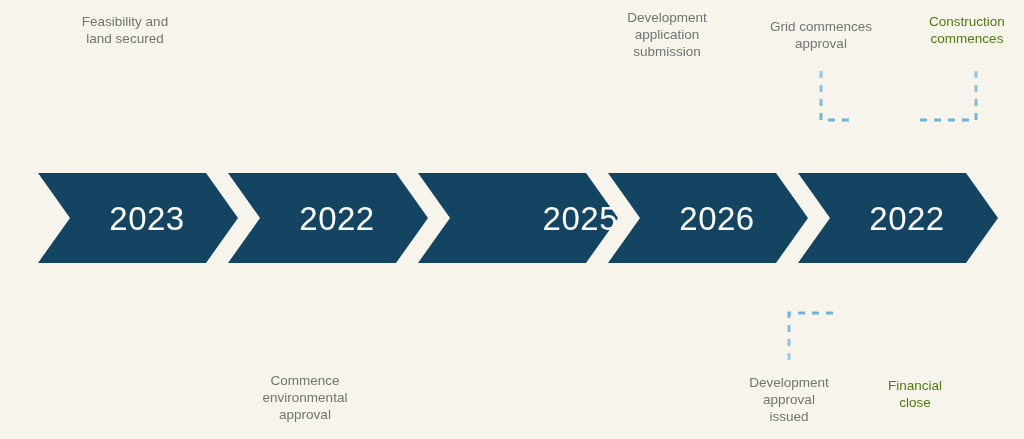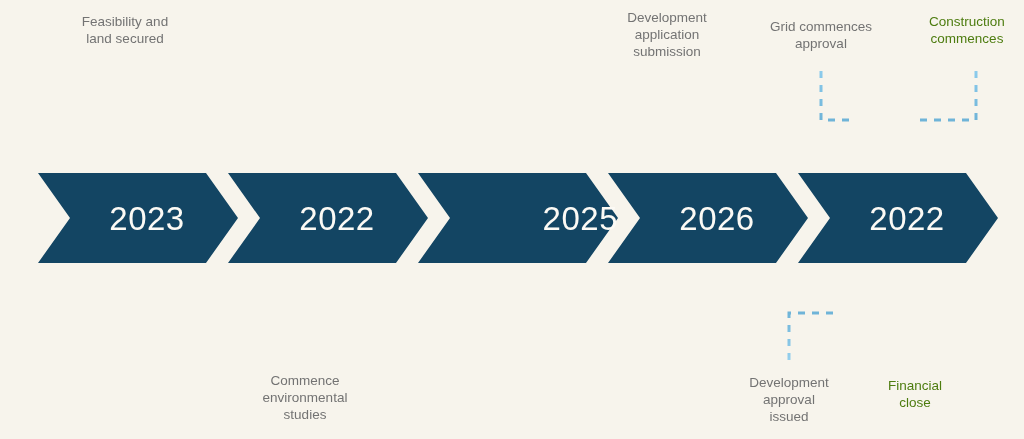--- a/index.html
+++ b/index.html
@@ -183,21 +183,21 @@
 submission</div>
 
   <div class="tl-label" style="left:748px; top:18px; width:146px;">Grid commences
 approval</div>
 
   <div class="tl-label navy" style="left:910px; top:13px; width:114px;">Construction
 commences</div>
 
   <div class="tl-label" style="left:235px; top:372px; width:140px;">Commence
 environmental
-studies</div>
+approval</div>
 
   <div class="tl-label" style="left:719px; top:374px; width:140px;">Development
 approval
 issued</div>
 
   <div class="tl-label navy" style="left:855px; top:377px; width:120px;">Financial
 close</div>
 
 </div>
 

